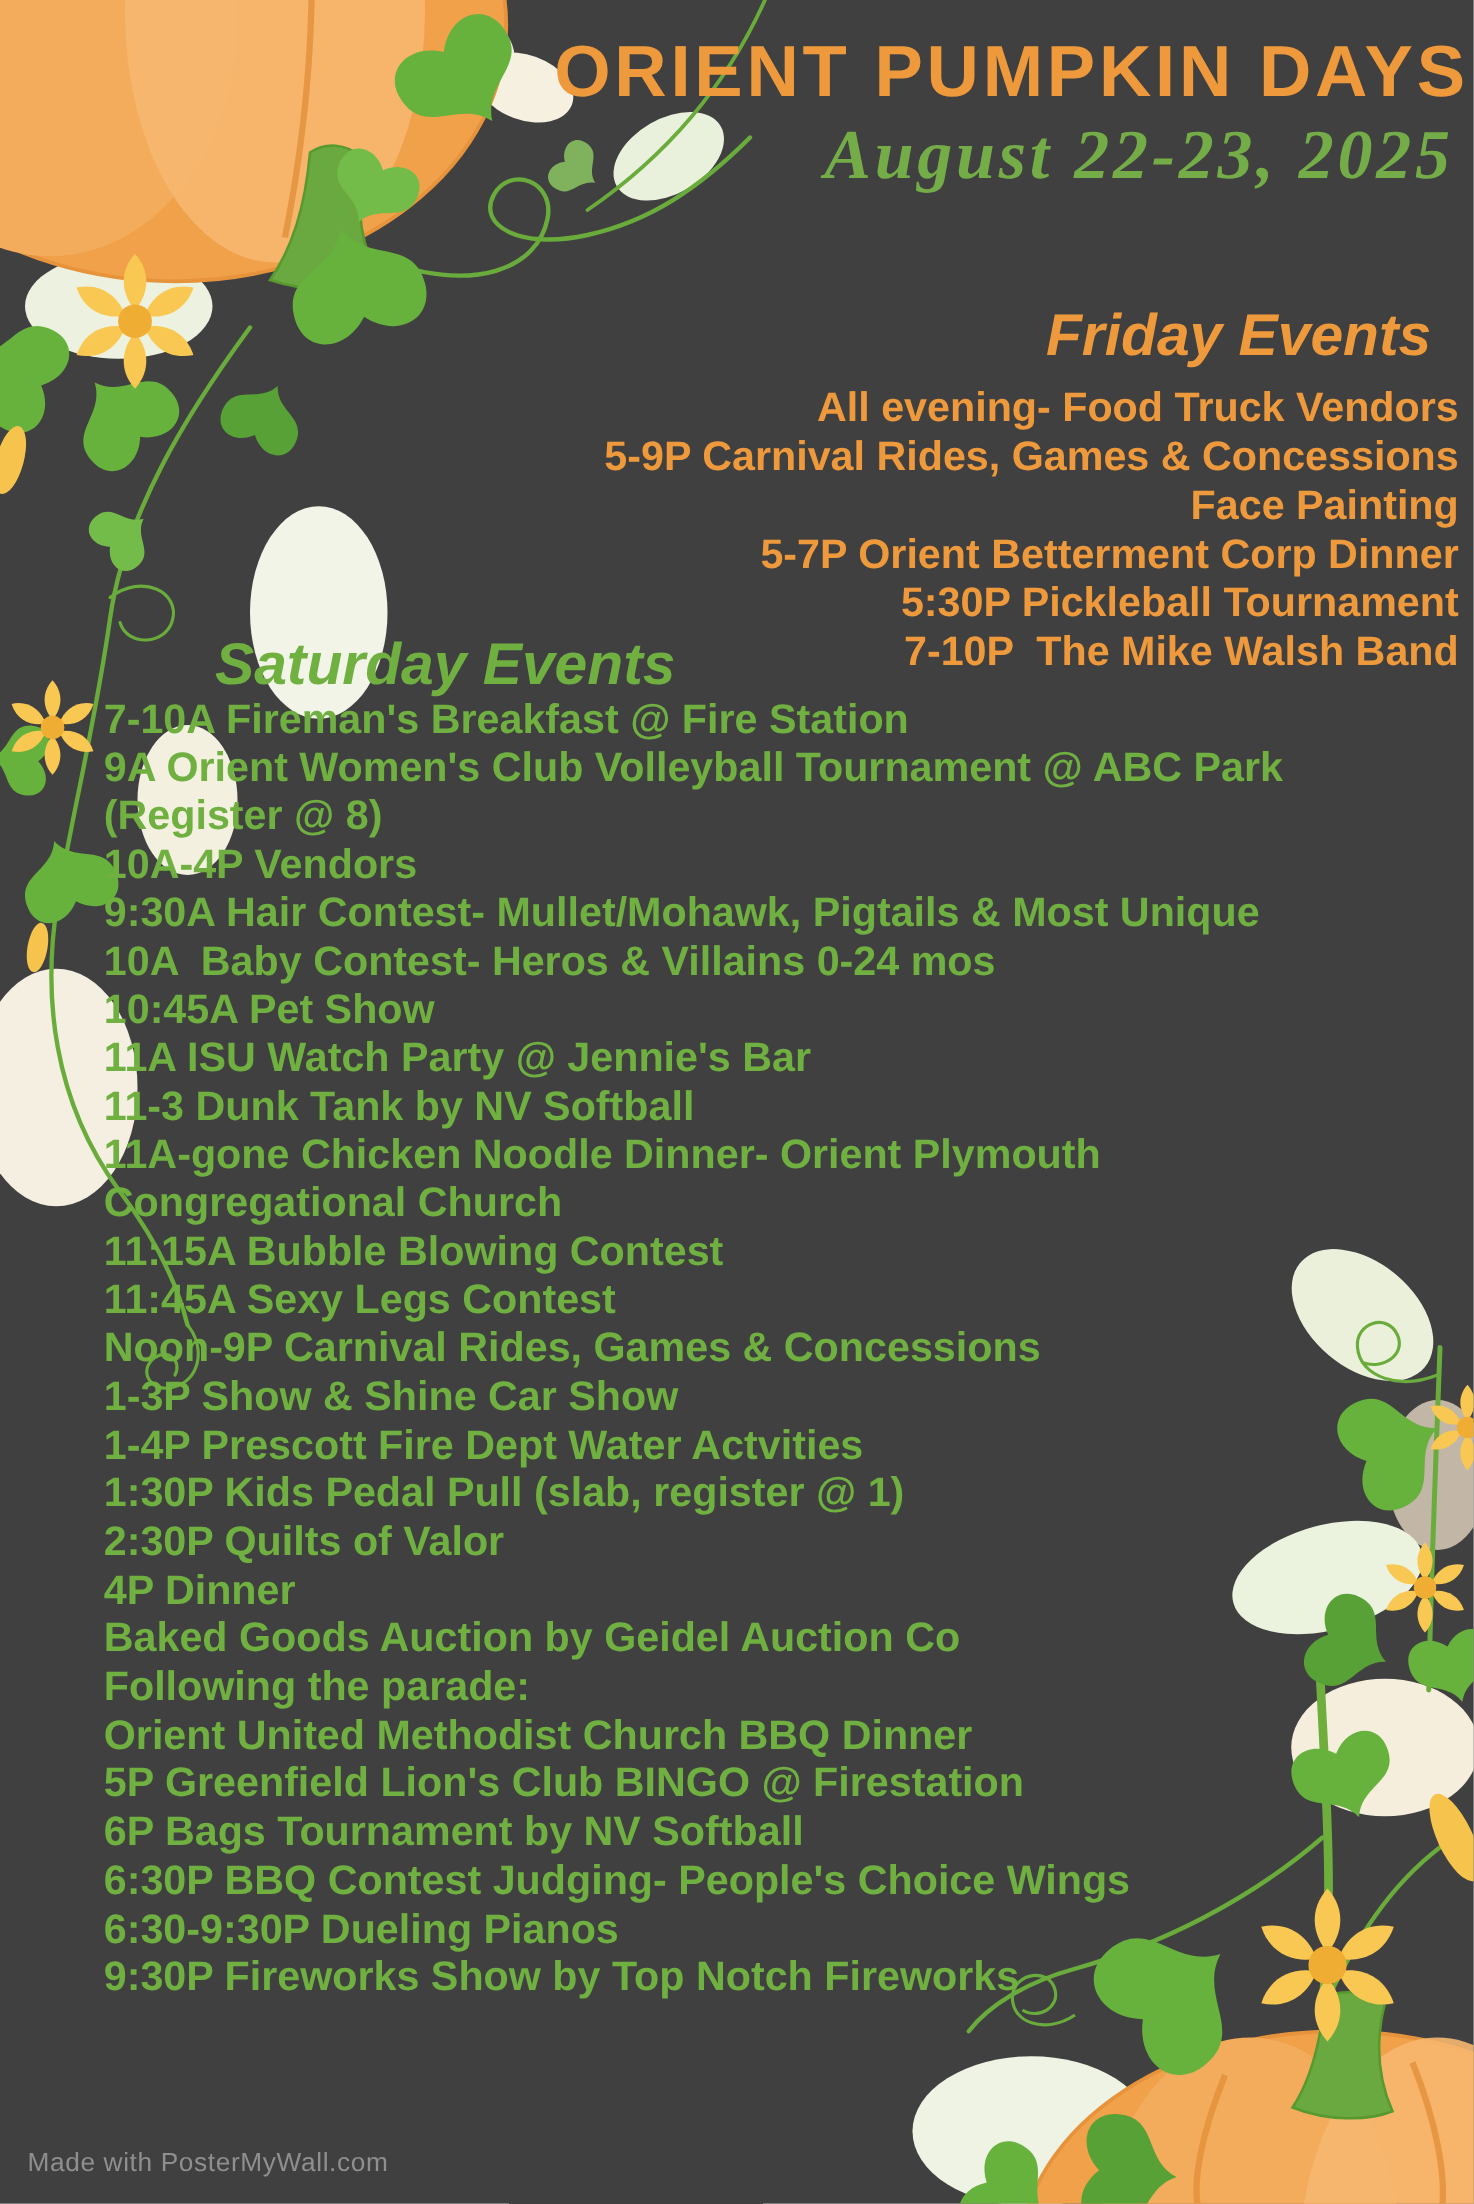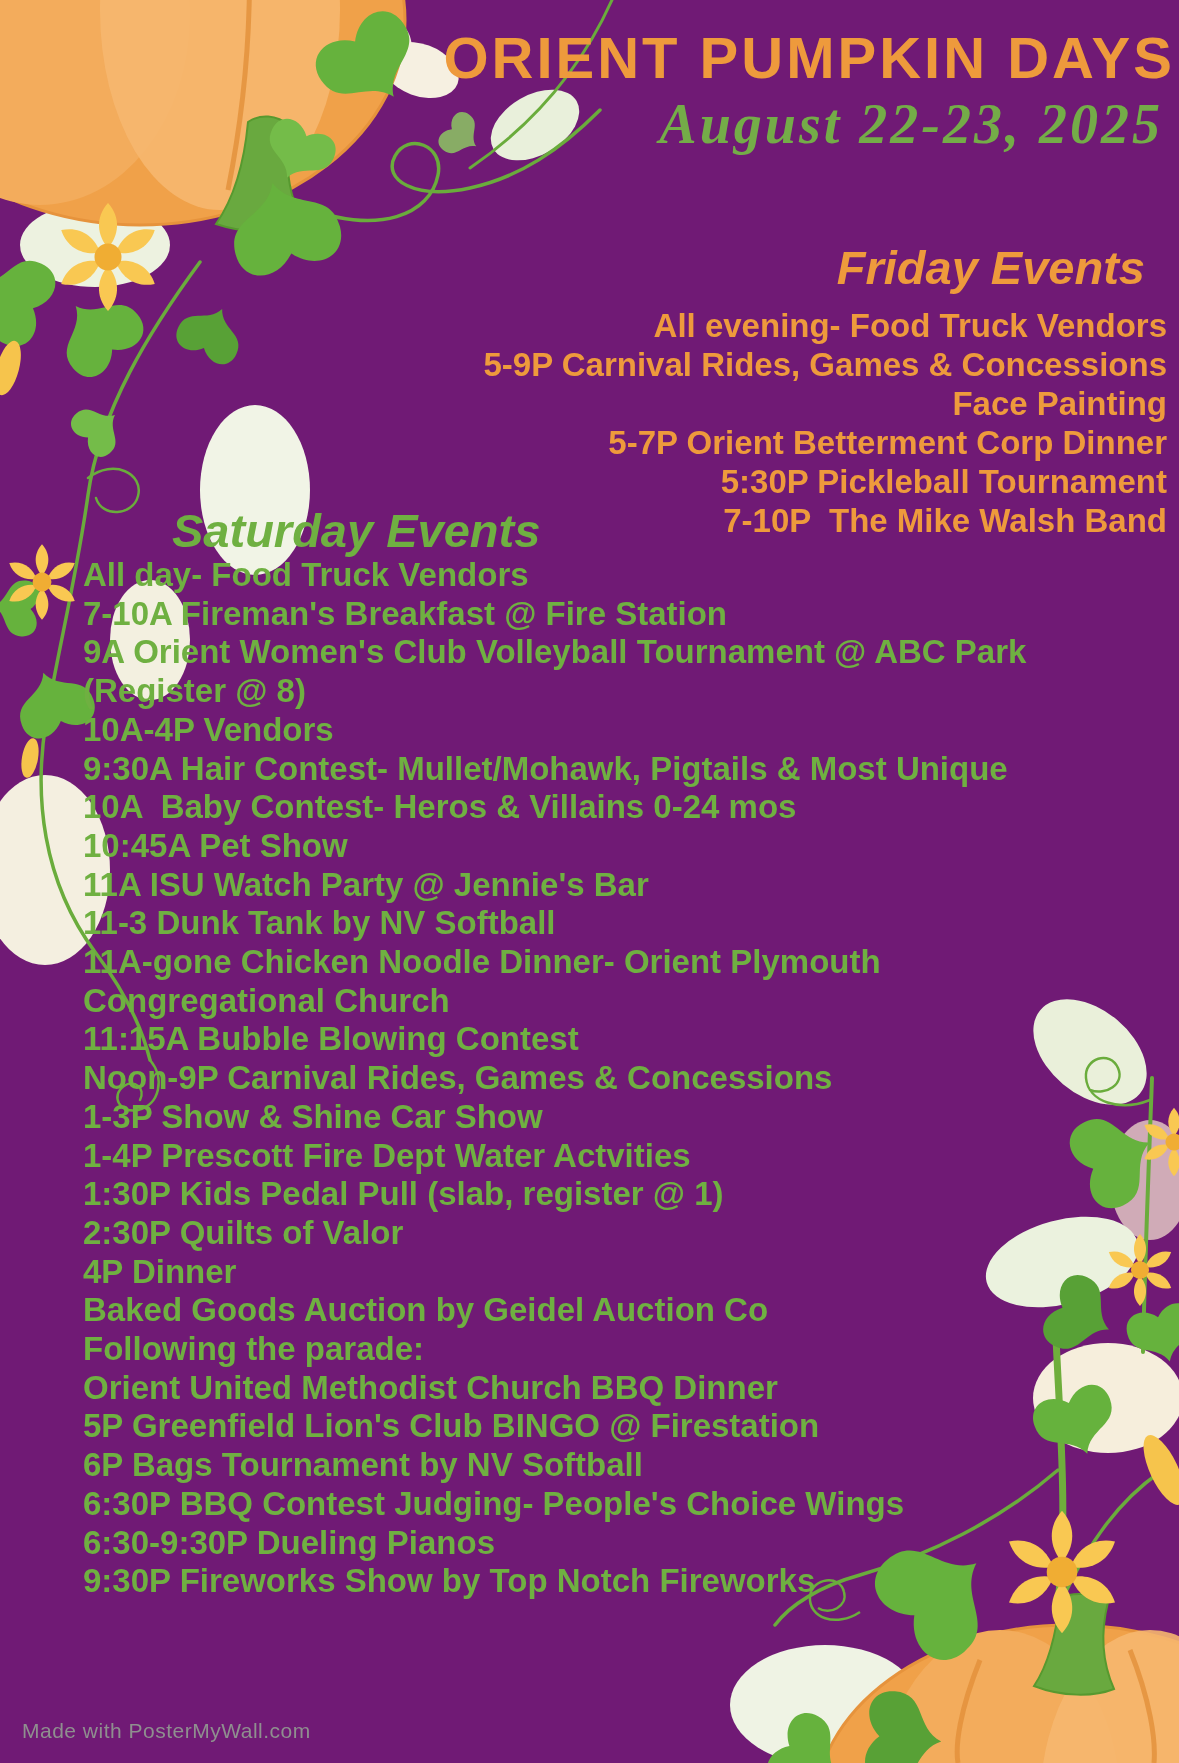--- a/index.html
+++ b/index.html
@@ -1,20 +1,20 @@
 <!DOCTYPE html>
 <html style="--orange_text: #EE9A3C; --green_text: #6FB041; --date_green: #74AC48; --credit_gray: #8F8F8F; --pumpkin_orange: #F0A149; --leaf_green: #66B23D; --vine_green: #6AAC3C; --flower_yellow: #F9C852;"><head>
 <meta charset="utf-8">
 <style>
   html,body { margin:0; padding:0; background:#ddd; }
   .poster {
     position:relative;
     width:1179px; height:1763px;
     margin:0 auto;
-    background:#701a75;
+    background:#404040;
     overflow:hidden;
     font-family:"Liberation Sans", sans-serif;
   }
   svg.decor { position:absolute; inset:0; z-index:0; pointer-events:none; }
   .txt { position:absolute; z-index:2; }
 
   .poster-title {
     top:24px; right:4px;
     font-size:58px; font-weight:bold; letter-spacing:3px;
     color:var(--orange_text, #EE9A3C);
@@ -169,33 +169,33 @@
       <div class="event-line">5-9P Carnival Rides, Games &amp; Concessions</div>
       <div class="event-line">Face Painting</div>
       <div class="event-line">5-7P Orient Betterment Corp Dinner</div>
       <div class="event-line">5:30P Pickleball Tournament</div>
       <div class="event-line">7-10P  The Mike Walsh Band</div>
     </div>
 
   <div class="txt saturday-heading">Saturday Events</div>
 
   <div class="txt saturday-list">
-      <div class="event-line">All day- Food Truck Vendors</div>
       <div class="event-line">7-10A Fireman's Breakfast @ Fire Station</div>
       <div class="event-line">9A Orient Women's Club Volleyball Tournament @ ABC Park</div>
       <div class="event-line">(Register @ 8)</div>
       <div class="event-line">10A-4P Vendors</div>
       <div class="event-line">9:30A Hair Contest- Mullet/Mohawk, Pigtails &amp; Most Unique</div>
       <div class="event-line">10A  Baby Contest- Heros &amp; Villains 0-24 mos</div>
       <div class="event-line">10:45A Pet Show</div>
       <div class="event-line">11A ISU Watch Party @ Jennie's Bar</div>
       <div class="event-line">11-3 Dunk Tank by NV Softball</div>
       <div class="event-line">11A-gone Chicken Noodle Dinner- Orient Plymouth</div>
       <div class="event-line">Congregational Church</div>
       <div class="event-line">11:15A Bubble Blowing Contest</div>
+      <div class="event-line">11:45A Sexy Legs Contest</div>
       <div class="event-line">Noon-9P Carnival Rides, Games &amp; Concessions</div>
       <div class="event-line">1-3P Show &amp; Shine Car Show</div>
       <div class="event-line">1-4P Prescott Fire Dept Water Actvities</div>
       <div class="event-line">1:30P Kids Pedal Pull (slab, register @ 1)</div>
       <div class="event-line">2:30P Quilts of Valor</div>
       <div class="event-line">4P Dinner</div>
       <div class="event-line">Baked Goods Auction by Geidel Auction Co</div>
       <div class="event-line">Following the parade:</div>
       <div class="event-line">Orient United Methodist Church BBQ Dinner</div>
       <div class="event-line">5P Greenfield Lion's Club BINGO @ Firestation</div>

